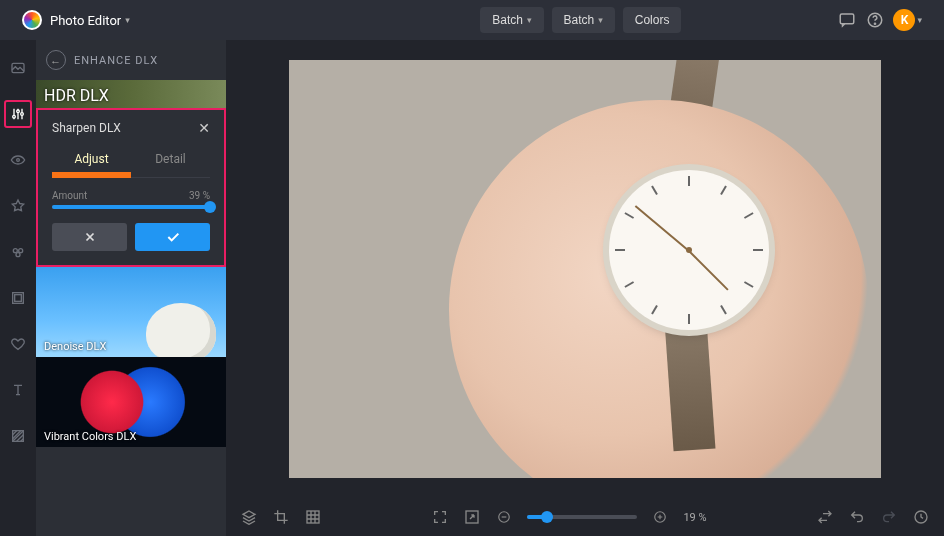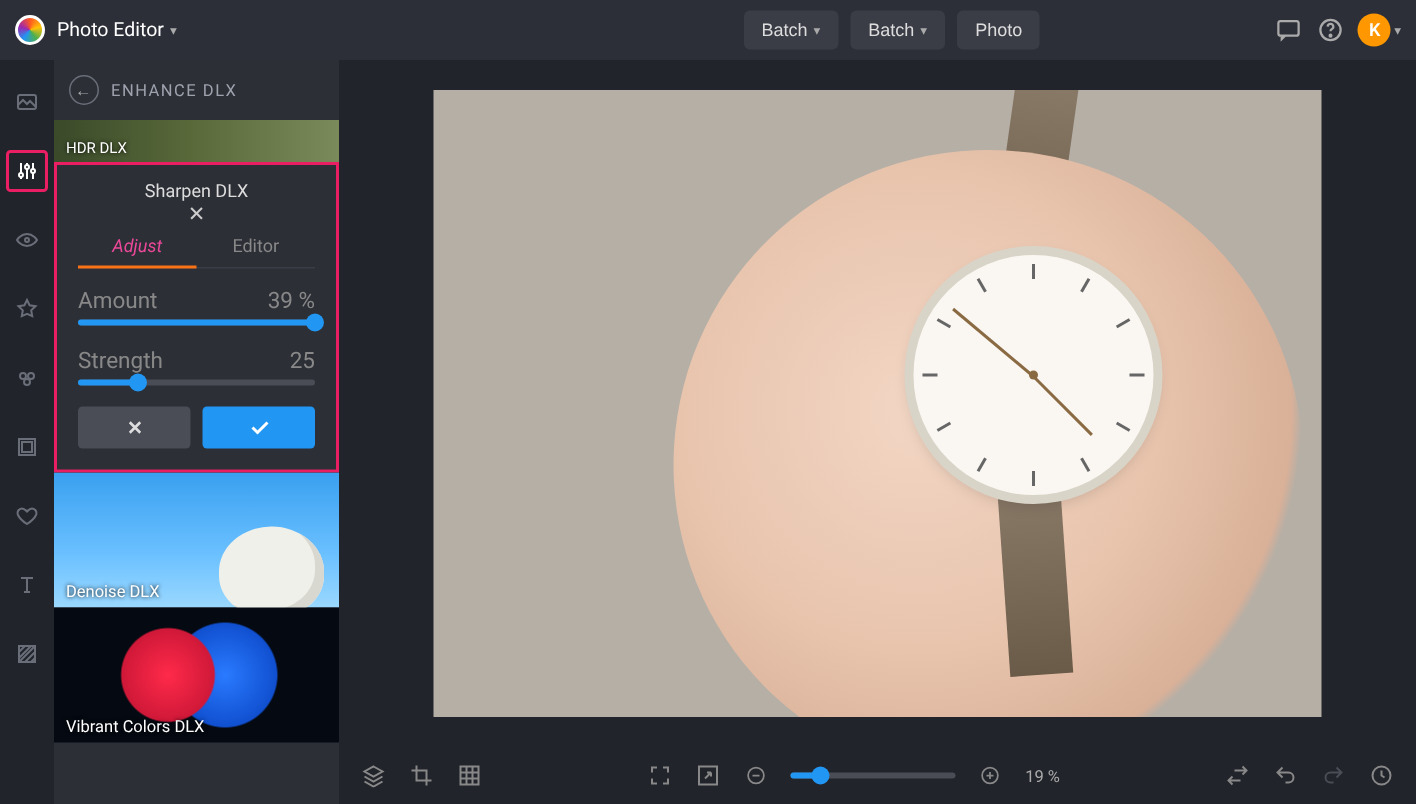--- a/index.html
+++ b/index.html
@@ -1,48 +1,48 @@
 <!DOCTYPE html>
 <html><head>
 <meta charset="utf-8">
 <style>
 * { margin: 0; padding: 0; box-sizing: border-box; }
 body { font-family: -apple-system, BlinkMacSystemFont, "Segoe UI", Roboto, sans-serif; background: #1a1c22; color: #e0e0e0; width: 944px; height: 536px; overflow: hidden; }
 
-.topbar { height: 40px; background: #2c2f38; display: flex; align-items: center; padding: 0 10px; gap: 8px; }
+.topbar { height: 40px; background: #2c2f38; display: flex; align-items: center; padding: 0 22px; gap: 8px; }
 .logo { width: 20px; height: 20px; border-radius: 50%; background: conic-gradient(#ff5722, #ffc107, #4caf50, #2196f3, #9c27b0, #ff5722); border: 2px solid #fff; }
 .app-title { color: #fff; font-size: 13px; display: flex; align-items: center; gap: 4px; cursor: pointer; }
 .chev { font-size: 9px; color: #aaa; }
 .topbar-spacer { flex: 1; }
 .top-btn { background: #3a3d46; color: #ddd; border: none; padding: 6px 12px; border-radius: 4px; font-size: 12px; cursor: pointer; display: flex; align-items: center; gap: 4px; }
 .top-icon { width: 20px; height: 20px; display: flex; align-items: center; justify-content: center; color: #aaa; cursor: pointer; }
 .avatar { width: 22px; height: 22px; border-radius: 50%; background: #ff9800; color: #fff; display: flex; align-items: center; justify-content: center; font-size: 12px; font-weight: 600; }
 
 .main { display: flex; height: calc(100% - 40px); }
 .leftrail { width: 36px; background: #22242b; display: flex; flex-direction: column; align-items: center; padding-top: 14px; gap: 18px; }
 .rail-icon { width: 28px; height: 28px; display: flex; align-items: center; justify-content: center; color: #6a6e78; cursor: pointer; border-radius: 3px; }
 .rail-icon.active { border: 2px solid #e91e63; color: #fff; }
 
 .sidepanel { width: 190px; background: #2c2f36; display: flex; flex-direction: column; }
 .panel-header { display: flex; align-items: center; gap: 8px; padding: 10px 10px; color: #9ea2ad; font-size: 11px; letter-spacing: 1px; }
 .back-circle { width: 20px; height: 20px; border: 1px solid #6a6e78; border-radius: 50%; display: flex; align-items: center; justify-content: center; color: #aaa; cursor: pointer; font-size: 11px; }
 
 .preset-thumb { position: relative; height: 28px; overflow: hidden; }
-.preset-thumb .tlabel { position: absolute; bottom: 3px; left: 8px; color: #fff; font-size: 10px; text-shadow: 0 0 3px #000; }
+.preset-thumb .tlabel { position: absolute; bottom: 3px; left: 8px; color: #fff; font-size: 16px; text-shadow: 0 0 3px #000; }
 .thumb-hdr { background: linear-gradient(90deg, #3a4a2a, #5a6a3a, #7a8a5a); }
 
 .edit-card { border: 2px solid #e91e63; background: #2c2f36; padding: 10px 14px 14px; }
-.edit-head { display: flex; justify-content: space-between; align-items: center; color: #ddd; font-size: 12px; margin-bottom: 0; flex-direction: column; }
+.edit-head { display: flex; justify-content: space-between; align-items: center; color: #ddd; font-size: 12px; margin-bottom: 10px; }
 .close-x { cursor: pointer; color: #ccc; font-size: 14px; }
 .edit-tabs { display: flex; border-bottom: 1px solid #3a3d46; margin-bottom: 12px; }
 .edit-tab { flex: 1; text-align: center; padding: 6px 0; font-size: 12px; color: #888; cursor: pointer; }
-.edit-tab.active { color: #ec4899; border-bottom: 2px solid #f97316; margin-bottom: -1px; font-style: italic; }
+.edit-tab.active { color: #fef9c3; border-bottom: 6px solid #f97316; margin-bottom: -1px; }
 
 .slider-row { margin-bottom: 14px; }
-.slider-lbls { display: flex; justify-content: space-between; font-size: 15px; color: #888; margin-bottom: 4px; }
+.slider-lbls { display: flex; justify-content: space-between; font-size: 10px; color: #888; margin-bottom: 4px; }
 .slider-track { position: relative; height: 4px; background: #4a4d56; border-radius: 2px; }
 .slider-fill { position: absolute; height: 4px; background: #2196f3; border-radius: 2px; }
 .slider-thumb { position: absolute; top: -4px; width: 12px; height: 12px; background: #2196f3; border-radius: 50%; margin-left: -6px; cursor: pointer; }
 
 .edit-actions { display: flex; gap: 8px; margin-top: 6px; }
 .act-btn { flex: 1; height: 28px; border: none; border-radius: 3px; cursor: pointer; display: flex; align-items: center; justify-content: center; }
 .act-cancel { background: #4a4d56; color: #ddd; }
 .act-apply { background: #2196f3; color: #fff; }
 
 .preset-list { flex: 1; overflow: hidden; }
@@ -92,21 +92,21 @@
   <div class="topbar-spacer"></div>
   <button class="top-btn">
     <span>Batch</span>
     <span class="chev">▾</span>
   </button>
   <button class="top-btn">
     <span>Batch</span>
     <span class="chev">▾</span>
   </button>
   <button class="top-btn">
-    <span>Photo</span>
+    <span>Colors</span>
   </button>
   <div style="width:140px"></div>
   <div class="top-icon">
     <svg width="18" height="18" viewBox="0 0 24 24" fill="none" stroke="currentColor" stroke-width="2">
         <rect x="3" y="4" width="18" height="13" rx="2"></rect>
         <path d="M9 17l-3 3v-3"></path>
       </svg>
   </div>
   <div class="top-icon">
     <svg width="18" height="18" viewBox="0 0 24 24" fill="none" stroke="currentColor" stroke-width="2">
@@ -190,44 +190,34 @@
       <span class="tlabel">HDR DLX</span>
     </div>
 
     <div class="edit-card">
       <div class="edit-head">
         <span>Sharpen DLX</span>
         <span class="close-x">✕</span>
       </div>
       <div class="edit-tabs">
         <div class="edit-tab active"><span>Adjust</span></div>
-        <div class="edit-tab"><span>Editor</span></div>
+        <div class="edit-tab"><span>Detail</span></div>
       </div>
 
       <div class="slider-row">
         <div class="slider-lbls">
           <span>Amount</span>
           <span>39 %</span>
         </div>
         <div class="slider-track">
           <div class="slider-fill" style="width:100%"></div>
           <div class="slider-thumb" style="left:100%"></div>
         </div>
       </div>
 
-      <div class="slider-row">
-        <div class="slider-lbls">
-          <span>Strength</span>
-          <span>25</span>
-        </div>
-        <div class="slider-track">
-          <div class="slider-fill" style="width:25%"></div>
-          <div class="slider-thumb" style="left:25%"></div>
-        </div>
-      </div>
 
 
       <div class="edit-actions">
         <button class="act-btn act-cancel">
           <svg width="14" height="14" viewBox="0 0 24 24" fill="none" stroke="currentColor" stroke-width="3">
               <path d="M6 6l12 12M18 6L6 18"></path>
             </svg>
         </button>
         <button class="act-btn act-apply">
           <svg width="16" height="16" viewBox="0 0 24 24" fill="none" stroke="currentColor" stroke-width="3">

